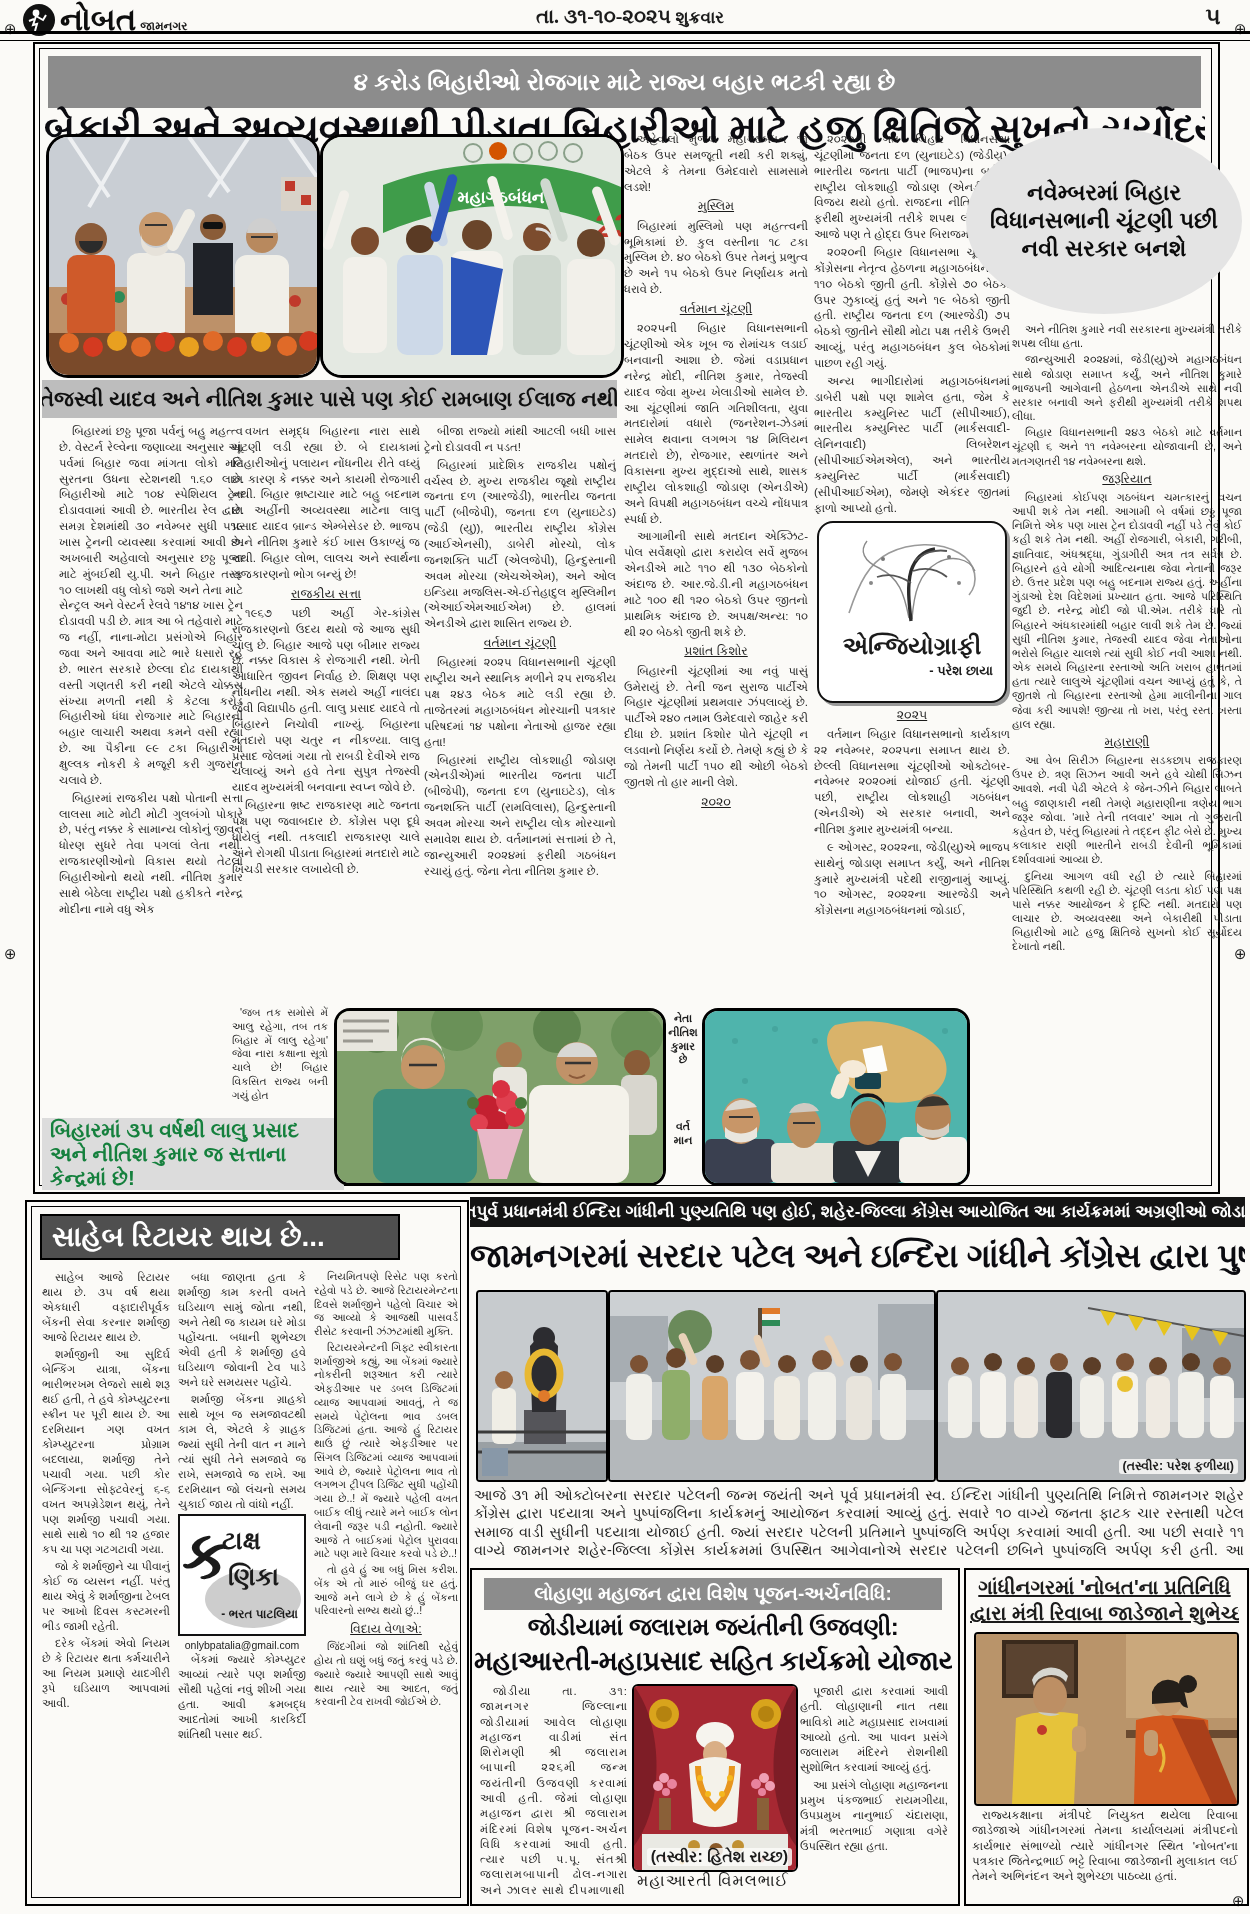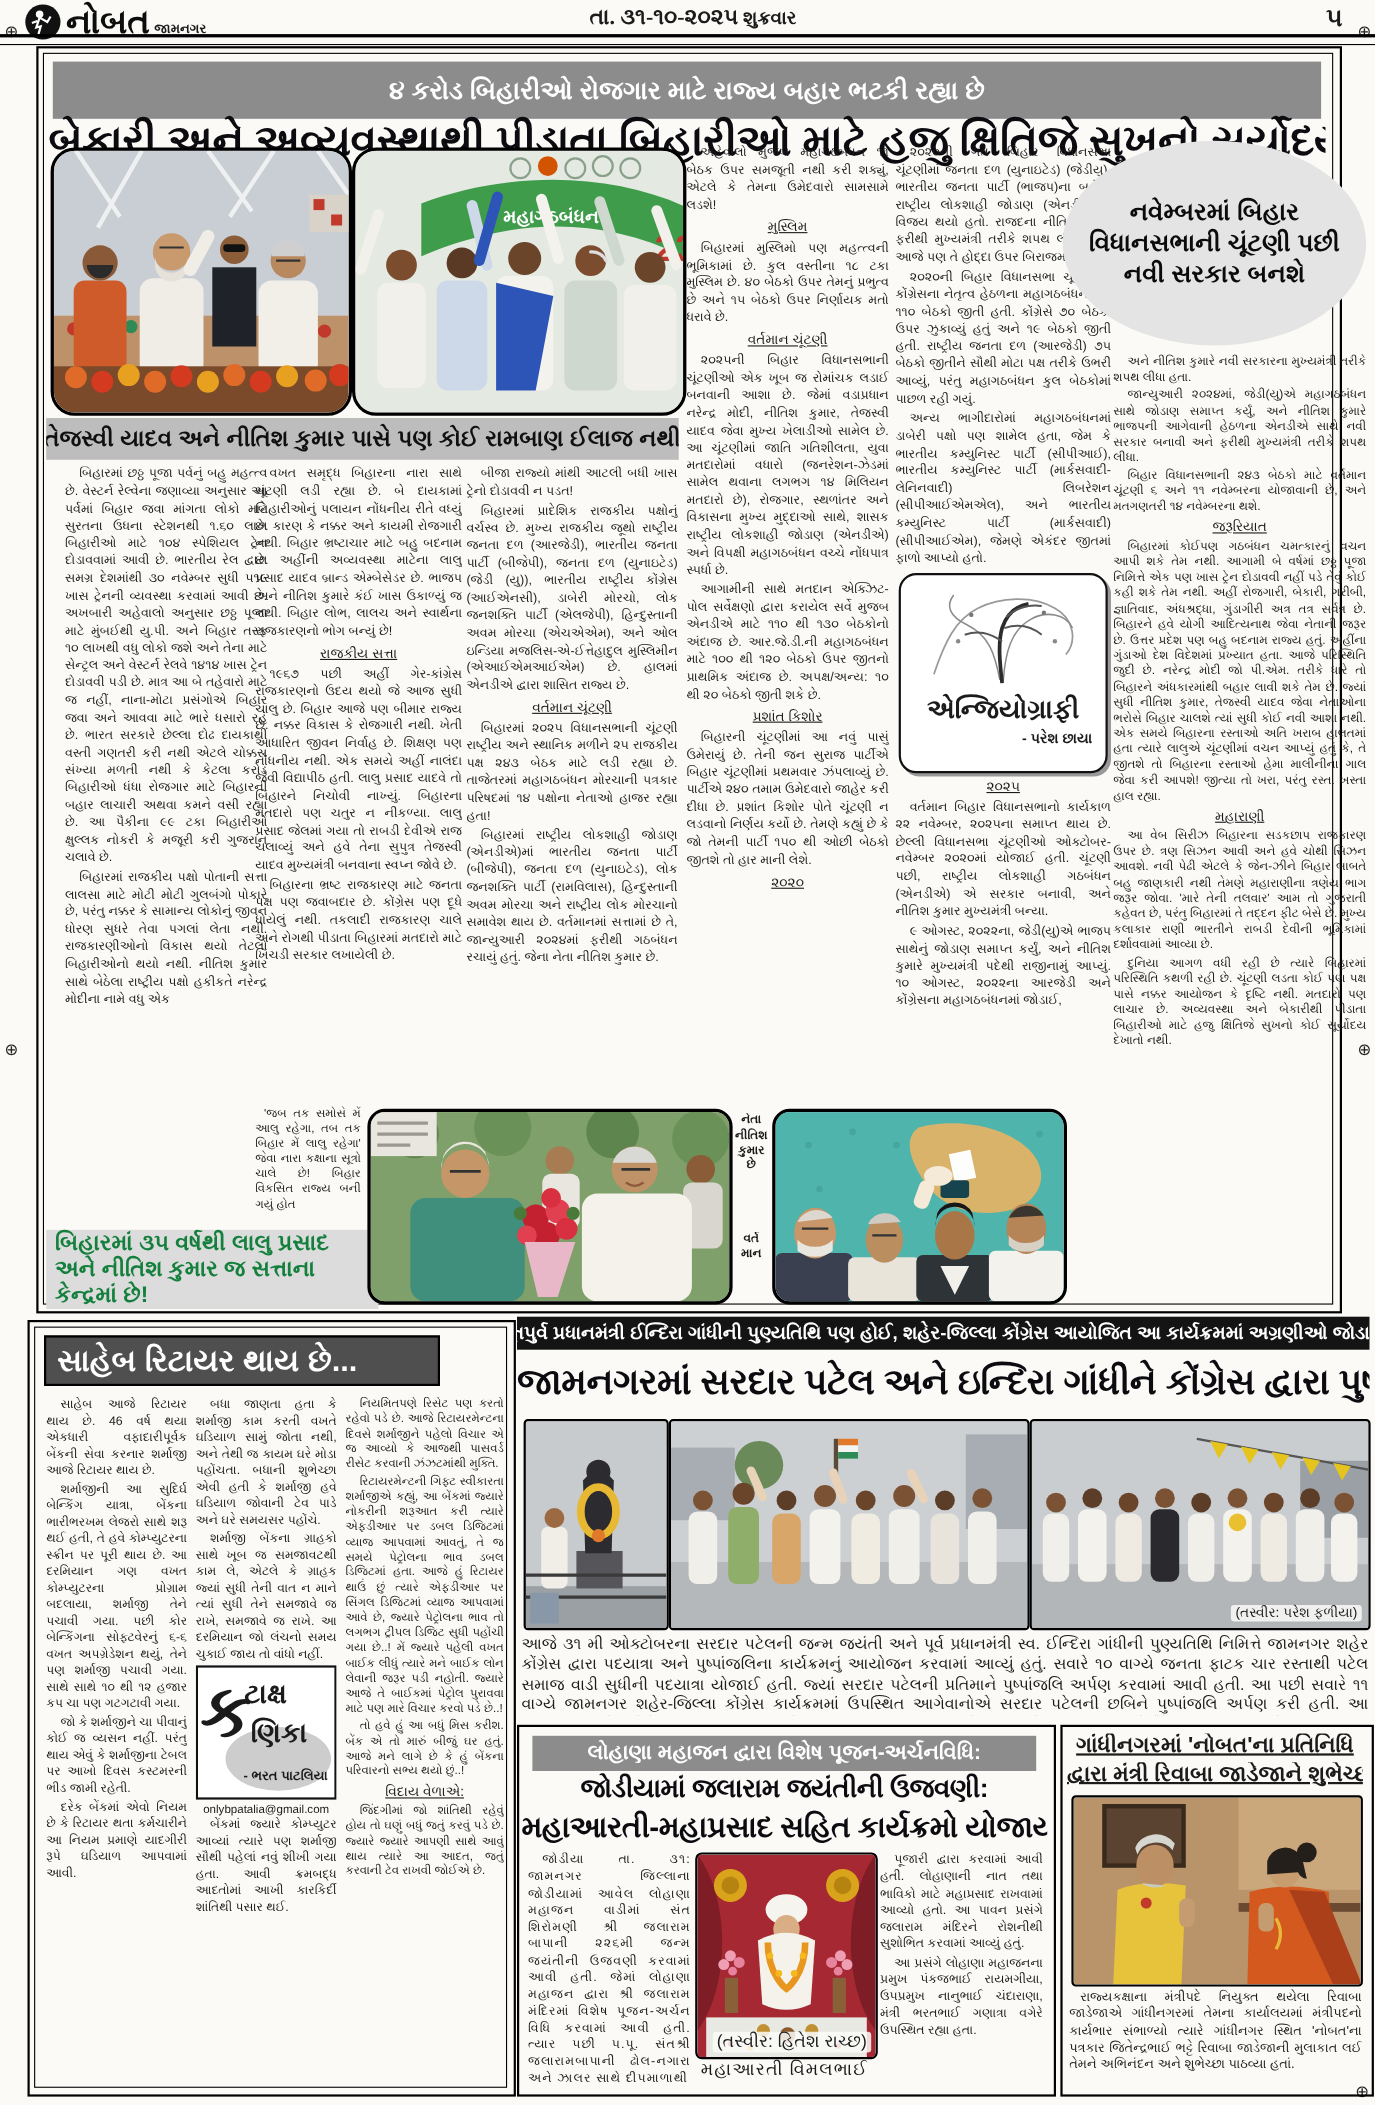--- a/index.html
+++ b/index.html
@@ -10,21 +10,21 @@
   .ibox{border:1px solid #000;}
   .grayBar{background:#8c8c8c;color:#fff;font-weight:700;display:flex;align-items:center;justify-content:center;overflow:hidden;}
   .blackBar{background:#141414;color:#fff;font-weight:700;display:flex;align-items:center;justify-content:center;overflow:hidden;}
   .hl{font-weight:700;color:#0b0b10;text-align:center;white-space:nowrap;overflow:hidden;letter-spacing:-0.5px;}
   .col{font-size:11.5px;line-height:1.38;text-align:justify;overflow:hidden;}
   .col p{margin:0 0 2px;text-indent:13px;}
   .subh{font-weight:400;text-align:center;text-decoration:underline;font-size:12.5px;margin:3px 0;text-indent:0!important;}
   .photo{border:3px solid #000;border-radius:22px;overflow:hidden;background:#ddd;}
   .photo svg{display:block;width:100%;height:100%;}
   .reg{color:#222;font-size:15px;}
-  .credit{position:absolute;right:6px;bottom:6px;background:rgba(250,250,248,.85);font-weight:400;font-size:12.5px;padding:0 4px;border-radius:3px;text-align:center;}
+  .credit{position:absolute;right:6px;bottom:6px;background:rgba(250,250,248,.85);font-weight:700;font-size:12.5px;padding:0 4px;border-radius:3px;text-align:center;}
   .callout{background:#dcdcdc;font-weight:700;font-size:20.5px;line-height:1.18;display:flex;align-items:center;padding:4px 8px;color:#15803d;}
   .badge{background:#e4e4e4;border-radius:50%;display:flex;align-items:center;justify-content:center;text-align:center;
          font-weight:700;font-size:22.5px;line-height:1.25;color:#0b0b0b;padding:10px 18px;box-sizing:border-box;}
   .angio{border:2px solid #111;border-radius:16px;background:#fff;box-shadow:3px 3px 0 #999;position:relative;overflow:hidden;}
   .angio .ttl{font-weight:700;font-size:24px;text-align:center;margin-top:-4px;}
   .angio .by{font-weight:700;font-size:13px;text-align:right;padding-right:12px;}
   .wrapTxt{font-size:11px;font-weight:600;text-align:center;line-height:1.25;overflow:hidden;}
   .ktBox{border:2px solid #111;background:#fff;position:relative;height:118px;}
   .ktBig{position:absolute;left:2px;top:6px;font-size:66px;font-weight:700;line-height:1;}
   .ktOval{position:absolute;right:3px;bottom:6px;width:96px;height:58px;background:#cdcdcd;border-radius:50%;}
@@ -373,21 +373,21 @@
       </g>
     </svg>
     <div class="credit">(તસ્વીર: પરેશ ફળીયા)</div>
   </div>
   <div class="abs" style="left:474px;top:1486px;width:770px;height:74px;font-size:14.5px;line-height:1.27;text-align:justify;overflow:hidden;">આજે ૩૧ મી ઓક્ટોબરના સરદાર પટેલની જન્મ જયંતી અને પૂર્વ પ્રધાનમંત્રી સ્વ. ઈન્દિરા ગાંધીની પુણ્યતિથિ નિમિત્તે જામનગર શહેર કોંગ્રેસ દ્વારા પદયાત્રા અને પુષ્પાંજલિના કાર્યક્રમનું આયોજન કરવામાં આવ્યું હતું. સવારે ૧૦ વાગ્યે જનતા ફાટક ચાર રસ્તાથી પટેલ સમાજ વાડી સુધીની પદયાત્રા યોજાઈ હતી. જ્યાં સરદાર પટેલની પ્રતિમાને પુષ્પાંજલિ અર્પણ કરવામાં આવી હતી. આ પછી સવારે ૧૧ વાગ્યે જામનગર શહેર-જિલ્લા કોંગ્રેસ કાર્યક્રમમાં ઉપસ્થિત આગેવાનોએ સરદાર પટેલની છબિને પુષ્પાંજલિ અર્પણ કરી હતી. આ કાર્યક્રમમાં શહેર કોંગ્રેસ પ્રમુખ દિગુભાઈ જાડેજા, મહાનગરપાલિકાના વિરોધપક્ષના નેતા ધવલ નંદા, કોર્પોરેટર કાસમભાઈ જોખીયા ઉપરાંત ભરત વાળા સહિતનાઓ જોડાયા હતા.</div>
 
   <div class="abs box" style="left:25px;top:1200px;width:440px;height:702px;"></div>
   <div class="abs ibox" style="left:31px;top:1206px;width:428px;height:690px;"></div>
   <div class="abs" style="left:40px;top:1214px;width:360px;height:46px;background:#4f4f4f;border:2px solid #000;box-sizing:border-box;color:#fff;font-weight:700;font-size:28px;display:flex;align-items:center;padding-left:10px;white-space:nowrap;overflow:hidden;">સાહેબ રિટાયર થાય છે...</div>
   <div class="abs col" style="left:42px;top:1270px;width:128px;height:622px;font-size:11.2px;line-height:1.34;">
-    <p>સાહેબ આજે રિટાયર થાય છે. 46 વર્ષ થયા એકધારી વફાદારીપૂર્વક બેંકની સેવા કરનાર શર્માજી આજે રિટાયર થાય છે.</p>
+    <p>સાહેબ આજે રિટાયર થાય છે. ૩૫ વર્ષ થયા એકધારી વફાદારીપૂર્વક બેંકની સેવા કરનાર શર્માજી આજે રિટાયર થાય છે.</p>
     <p>શર્માજીની આ સુદિર્ઘ બેન્કિંગ યાત્રા, બેંકના ભારીભરખમ લેજરો સાથે શરૂ થઈ હતી, તે હવે કોમ્પ્યુટરના સ્ક્રીન પર પૂરી થાય છે. આ દરમિયાન ગણ વખત કોમ્પ્યુટરના પ્રોગ્રામ બદલાયા, શર્માજી તેને પચાવી ગયા. પછી કોર બેન્કિંગના સોફ્ટવેરનું ૬-૬ વખત અપગ્રેડેશન થયું, તેને પણ શર્માજી પચાવી ગયા. સાથે સાથે ૧૦ થી ૧૨ હજાર કપ ચા પણ ગટગટાવી ગયા.</p>
     <p>જો કે શર્માજીને ચા પીવાનું કોઈ જ વ્યસન નહીં. પરંતુ થાય એવું કે શર્માજીના ટેબલ પર આખો દિવસ કસ્ટમરની ભીડ જામી રહેતી.</p>
     <p>દરેક બેંકમાં એવો નિયમ છે કે રિટાયર થતા કર્મચારીને આ નિયમ પ્રમાણે યાદગીરી રૂપે ઘડિયાળ આપવામાં આવી.</p>
   </div>
   <div class="abs col" style="left:178px;top:1270px;width:128px;height:622px;font-size:11.2px;line-height:1.34;">
     <p>બધા જાણતા હતા કે શર્માજી કામ કરતી વખતે ઘડિયાળ સામું જોતા નથી, અને તેથી જ કાયમ ઘરે મોડા પહોંચતા. બધાની શુભેચ્છા એવી હતી કે શર્માજી હવે ઘડિયાળ જોવાની ટેવ પાડે અને ઘરે સમયસર પહોંચે.</p>
     <p>શર્માજી બેંકના ગ્રાહકો સાથે ખૂબ જ સમજાવટથી કામ લે, એટલે કે ગ્રાહક જ્યાં સુધી તેની વાત ન માને ત્યાં સુધી તેને સમજાવે જ રાખે, સમજાવે જ રાખે. આ દરમિયાન જો લંચનો સમય ચુકાઈ જાય તો વાંધો નહીં.</p>
     <div class="ktBox">
       <div class="ktOval"></div>
       <div class="ktBig">ક</div>

